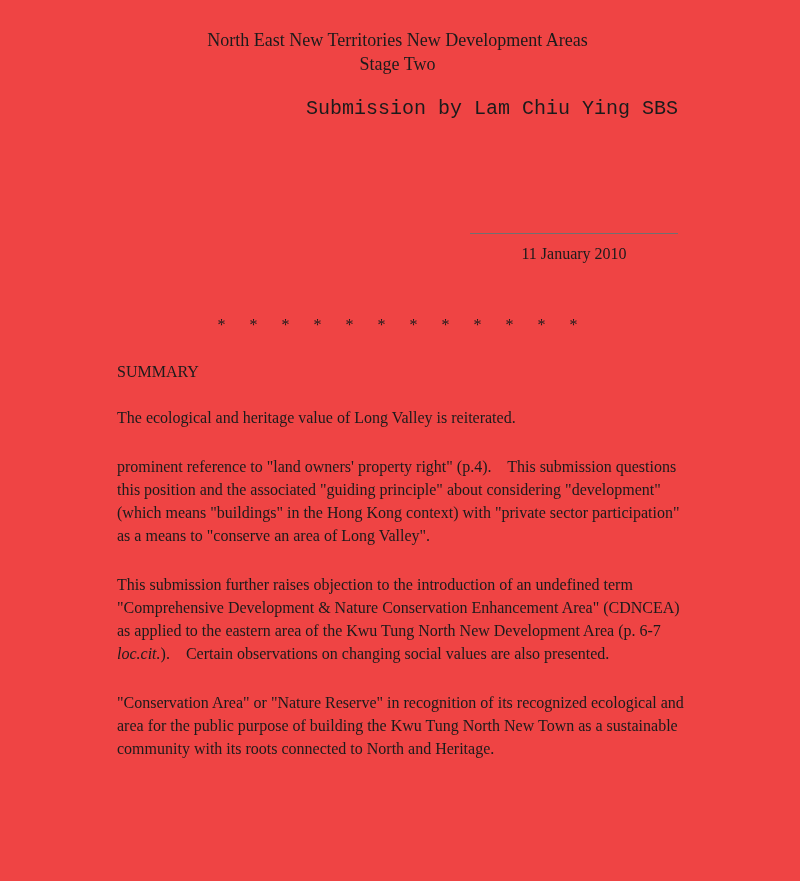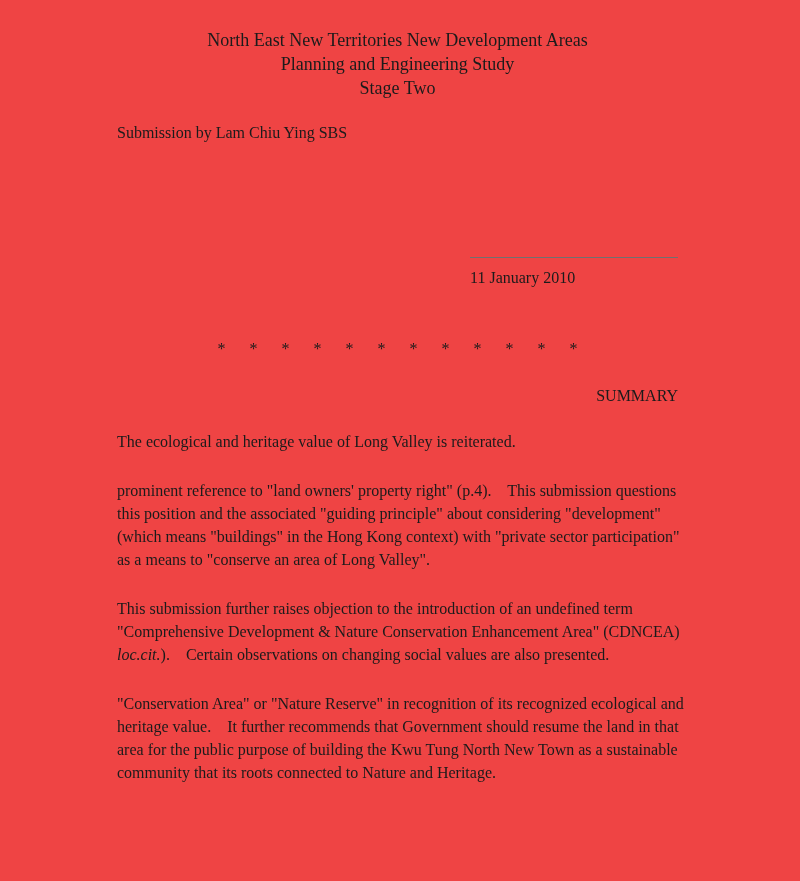--- a/index.html
+++ b/index.html
@@ -17,69 +17,70 @@
     width: 561px;
   }
   .title-block {
     padding-top: 28px;
     text-align: center;
     font-size: 18px;
     line-height: 24px;
   }
   .submission-line {
     margin-top: 21px;
-    text-align: left;
-    font-size: 16px;
+    text-align: right;
+    font-size: 20px;
     line-height: 24px;
+    font-family: Liberation Mono, monospace;
   }
   .signature-block {
     margin-top: 112px;
     margin-left: auto;
     width: 208px;
   }
   .signature-rule {
     border-top: 1px solid #707070;
     height: 0;
   }
   .doc-date {
+    text-align: center;
     font-size: 16px;
     line-height: 23px;
     padding-top: 8px;
   }
   .asterisk-row {
     margin-top: 48px;
     text-align: center;
     font-size: 16px;
     line-height: 23px;
     word-spacing: 20px;
   }
   .summary-heading {
     margin-top: 24px;
-    text-align: right;
+    text-align: left;
     font-size: 16px;
     line-height: 23px;
   }
   .body-text {
     margin-top: 23px;
     font-size: 16px;
     line-height: 23px;
   }
   .para + .para { margin-top: 26px; }
   .line { white-space: pre; }
   .it { font-style: italic; }
 </style>
 </head>
 <body>
 
 <div class="page">
   <div class="content">
 
     <div class="title-block">
       <div>North East New Territories New Development Areas</div>
-      <div>Planning and Engineering Study</div>
       <div>Stage Two</div>
     </div>
 
     <div class="submission-line">Submission by Lam Chiu Ying SBS</div>
 
     <div class="signature-block">
       <div class="signature-rule"></div>
       <div class="doc-date">11 January 2010</div>
     </div>
 
@@ -93,24 +94,24 @@
         </div>
         <div class="para">
           <div class="line"><span>prominent reference to "land owners' property right" (p.4).    This submission questions</span></div>
           <div class="line"><span>this position and the associated "guiding principle" about considering "development"</span></div>
           <div class="line"><span>(which means "buildings" in the Hong Kong context) with "private sector participation"</span></div>
           <div class="line"><span>as a means to "conserve an area of Long Valley".</span></div>
         </div>
         <div class="para">
           <div class="line"><span>This submission further raises objection to the introduction of an undefined term</span></div>
           <div class="line"><span>"Comprehensive Development &amp; Nature Conservation Enhancement Area" (CDNCEA)</span></div>
+          <div class="line"><span>as applied to the eastern area of the Kwu Tung North New Development Area (p. 6-7</span></div>
           <div class="line"><span class="it">loc.cit.</span><span>).    Certain observations on changing social values are also presented.</span></div>
         </div>
         <div class="para">
           <div class="line"><span>"Conservation Area" or "Nature Reserve" in recognition of its recognized ecological and</span></div>
-          <div class="line"><span>heritage value.    It further recommends that Government should resume the land in that</span></div>
           <div class="line"><span>area for the public purpose of building the Kwu Tung North New Town as a sustainable</span></div>
-          <div class="line"><span>community that its roots connected to Nature and Heritage.</span></div>
+          <div class="line"><span>community with its roots connected to North and Heritage.</span></div>
         </div>
       </div>
 
   </div>
 </div>
 
 </body></html>

